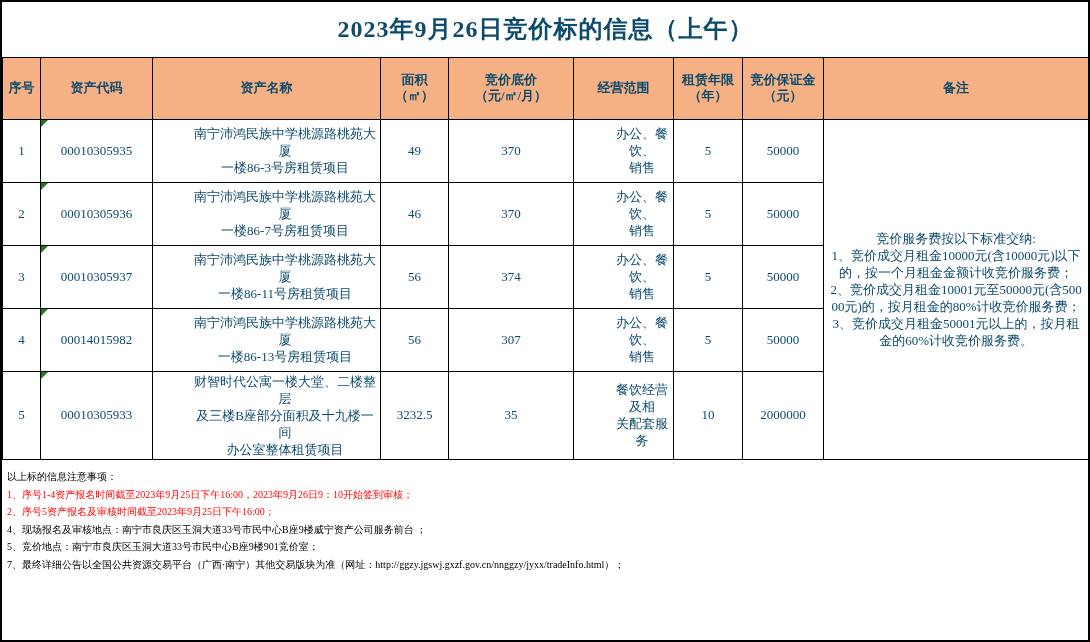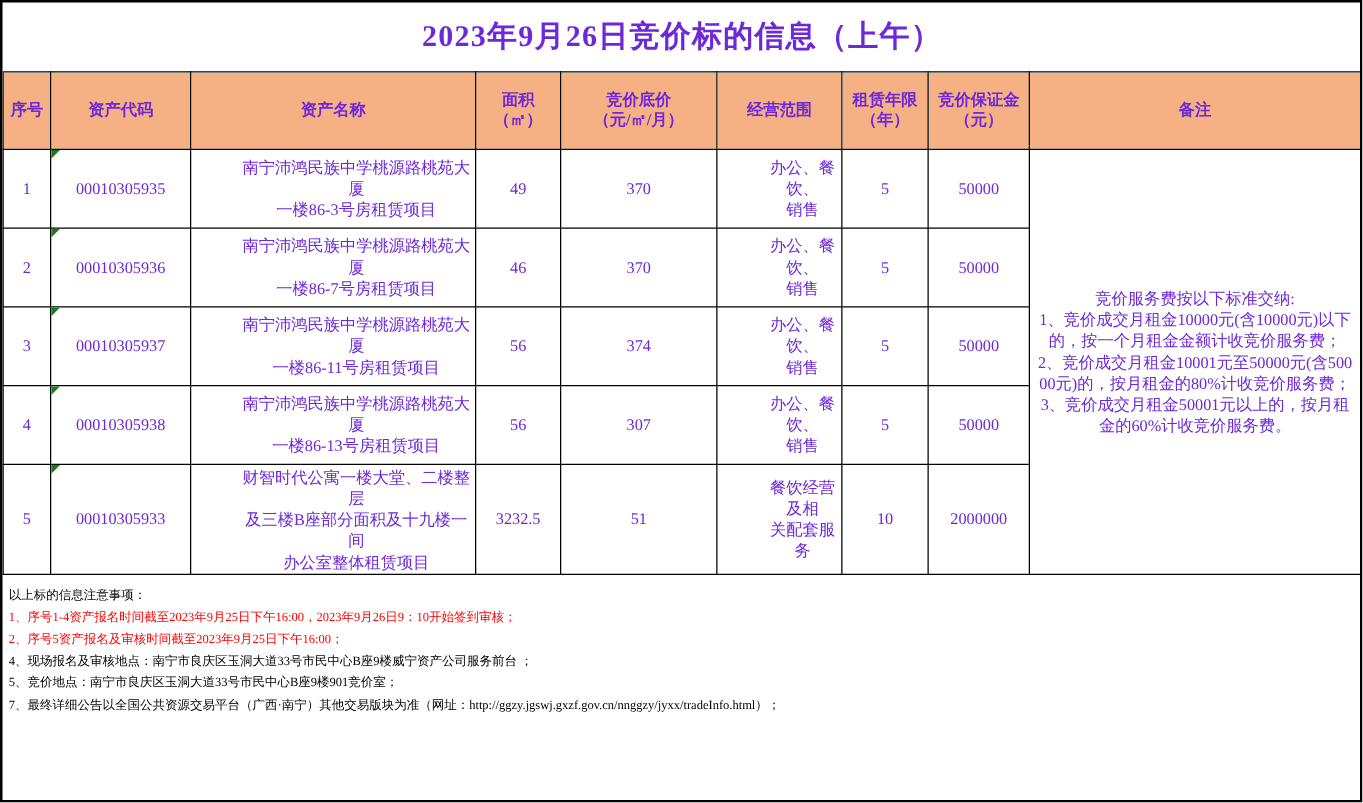--- a/index.html
+++ b/index.html
@@ -14,21 +14,21 @@
   table {
     border-collapse: collapse;
     table-layout: fixed;
     width: 1086px;
   }
   th, td {
     border: 1px solid #000;
     text-align: center;
     vertical-align: middle;
     font-size: 13px;
-    color: #6d28d9;
+    color: #0c4a6e;
     padding: 1px 2px;
     overflow: hidden;
     word-break: break-all;
     margin-left: 17px;
   }
   .title-row th {
     border: none;
     border-bottom: 1px solid #000;
     height: 55px;
     font-size: 24px;
@@ -145,38 +145,38 @@
 一楼86-11号房租赁项目</td>
           <td>56</td>
           <td>374</td>
           <td class="wrap">办公、餐饮、
 销售</td>
           <td>5</td>
           <td>50000</td>
         </tr>
         <tr>
           <td>4</td>
-          <td class="code-cell"><span class="tri"></span><span>00010305938</span></td>
+          <td class="code-cell"><span class="tri"></span><span>00014015982</span></td>
           <td class="wrap">南宁沛鸿民族中学桃源路桃苑大厦
 一楼86-13号房租赁项目</td>
           <td>56</td>
           <td>307</td>
           <td class="wrap">办公、餐饮、
 销售</td>
           <td>5</td>
           <td>50000</td>
         </tr>
         <tr>
           <td>5</td>
           <td class="code-cell"><span class="tri"></span><span>00010305933</span></td>
           <td class="wrap">财智时代公寓一楼大堂、二楼整层
 及三楼B座部分面积及十九楼一间
 办公室整体租赁项目</td>
           <td>3232.5</td>
-          <td>51</td>
+          <td>35</td>
           <td class="wrap">餐饮经营及相
 关配套服务</td>
           <td>10</td>
           <td>2000000</td>
         </tr>
       </tbody>
   </table>
 
   <div class="notes">
     <div class="note-heading">以上标的信息注意事项：</div>

